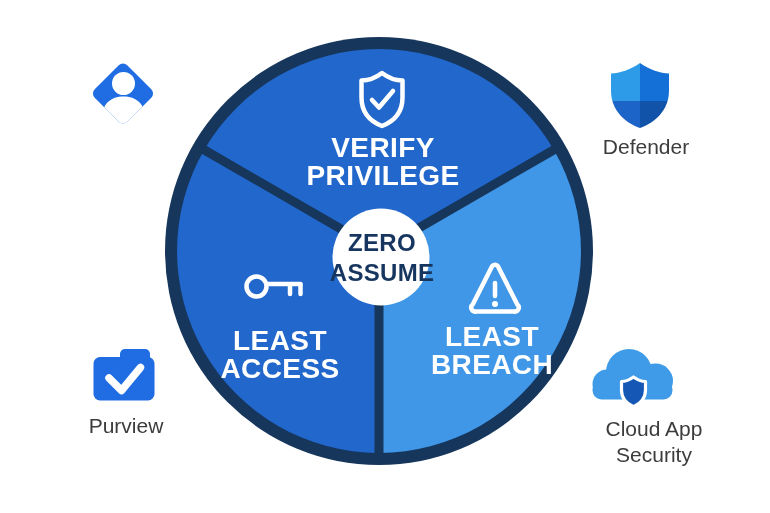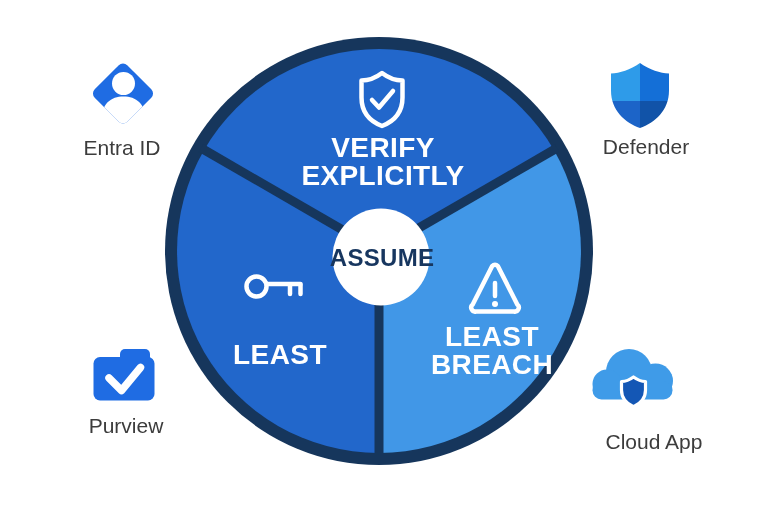--- a/index.html
+++ b/index.html
@@ -148,39 +148,41 @@
       <circle class="cloud" cx="607" cy="384" r="14.5"></circle>
       <rect class="cloud" x="592.5" y="381" width="80" height="18.5" rx="9"></rect>
       <path class="cloud-shield" d="M633.5,377 c4,3 8.5,4.5 12,4.5 v8.5
                c0,9.5 -5.5,13.8 -12,16.8 c-6.5,-3 -12,-7.3 -12,-16.8 v-8.5
                c3.5,0 8,-1.5 12,-4.5 z"></path>
     </g>
   </svg>
 
   <div class="txt seg-text" style="left:383px; top:162px;">
     <div>VERIFY</div>
-    <div>EXPLICITLY</div>
+    <div>PRIVILEGE</div>
   </div>
 
   <div class="txt seg-text" style="left:280px; top:355px;">
     <div>LEAST</div>
+    <div>ACCESS</div>
   </div>
 
   <div class="txt seg-text" style="left:492px; top:351px;">
     <div>LEAST</div>
     <div>BREACH</div>
   </div>
 
   <div class="txt center-text" style="left:382px; top:258px;">
+    <div>ZERO</div>
     <div>ASSUME</div>
   </div>
 
-  <div class="txt product-label" style="left:122px; top:148px;">Entra ID</div>
 
   <div class="txt product-label" style="left:646px; top:147px;">Defender</div>
 
   <div class="txt product-label" style="left:126px; top:426px;">Purview</div>
 
   <div class="txt product-label" style="left:630px; top:442px;margin-left:24px;">
     <div>Cloud App</div>
+    <div>Security</div>
   </div>
 
 </div>
 
 </body></html>

